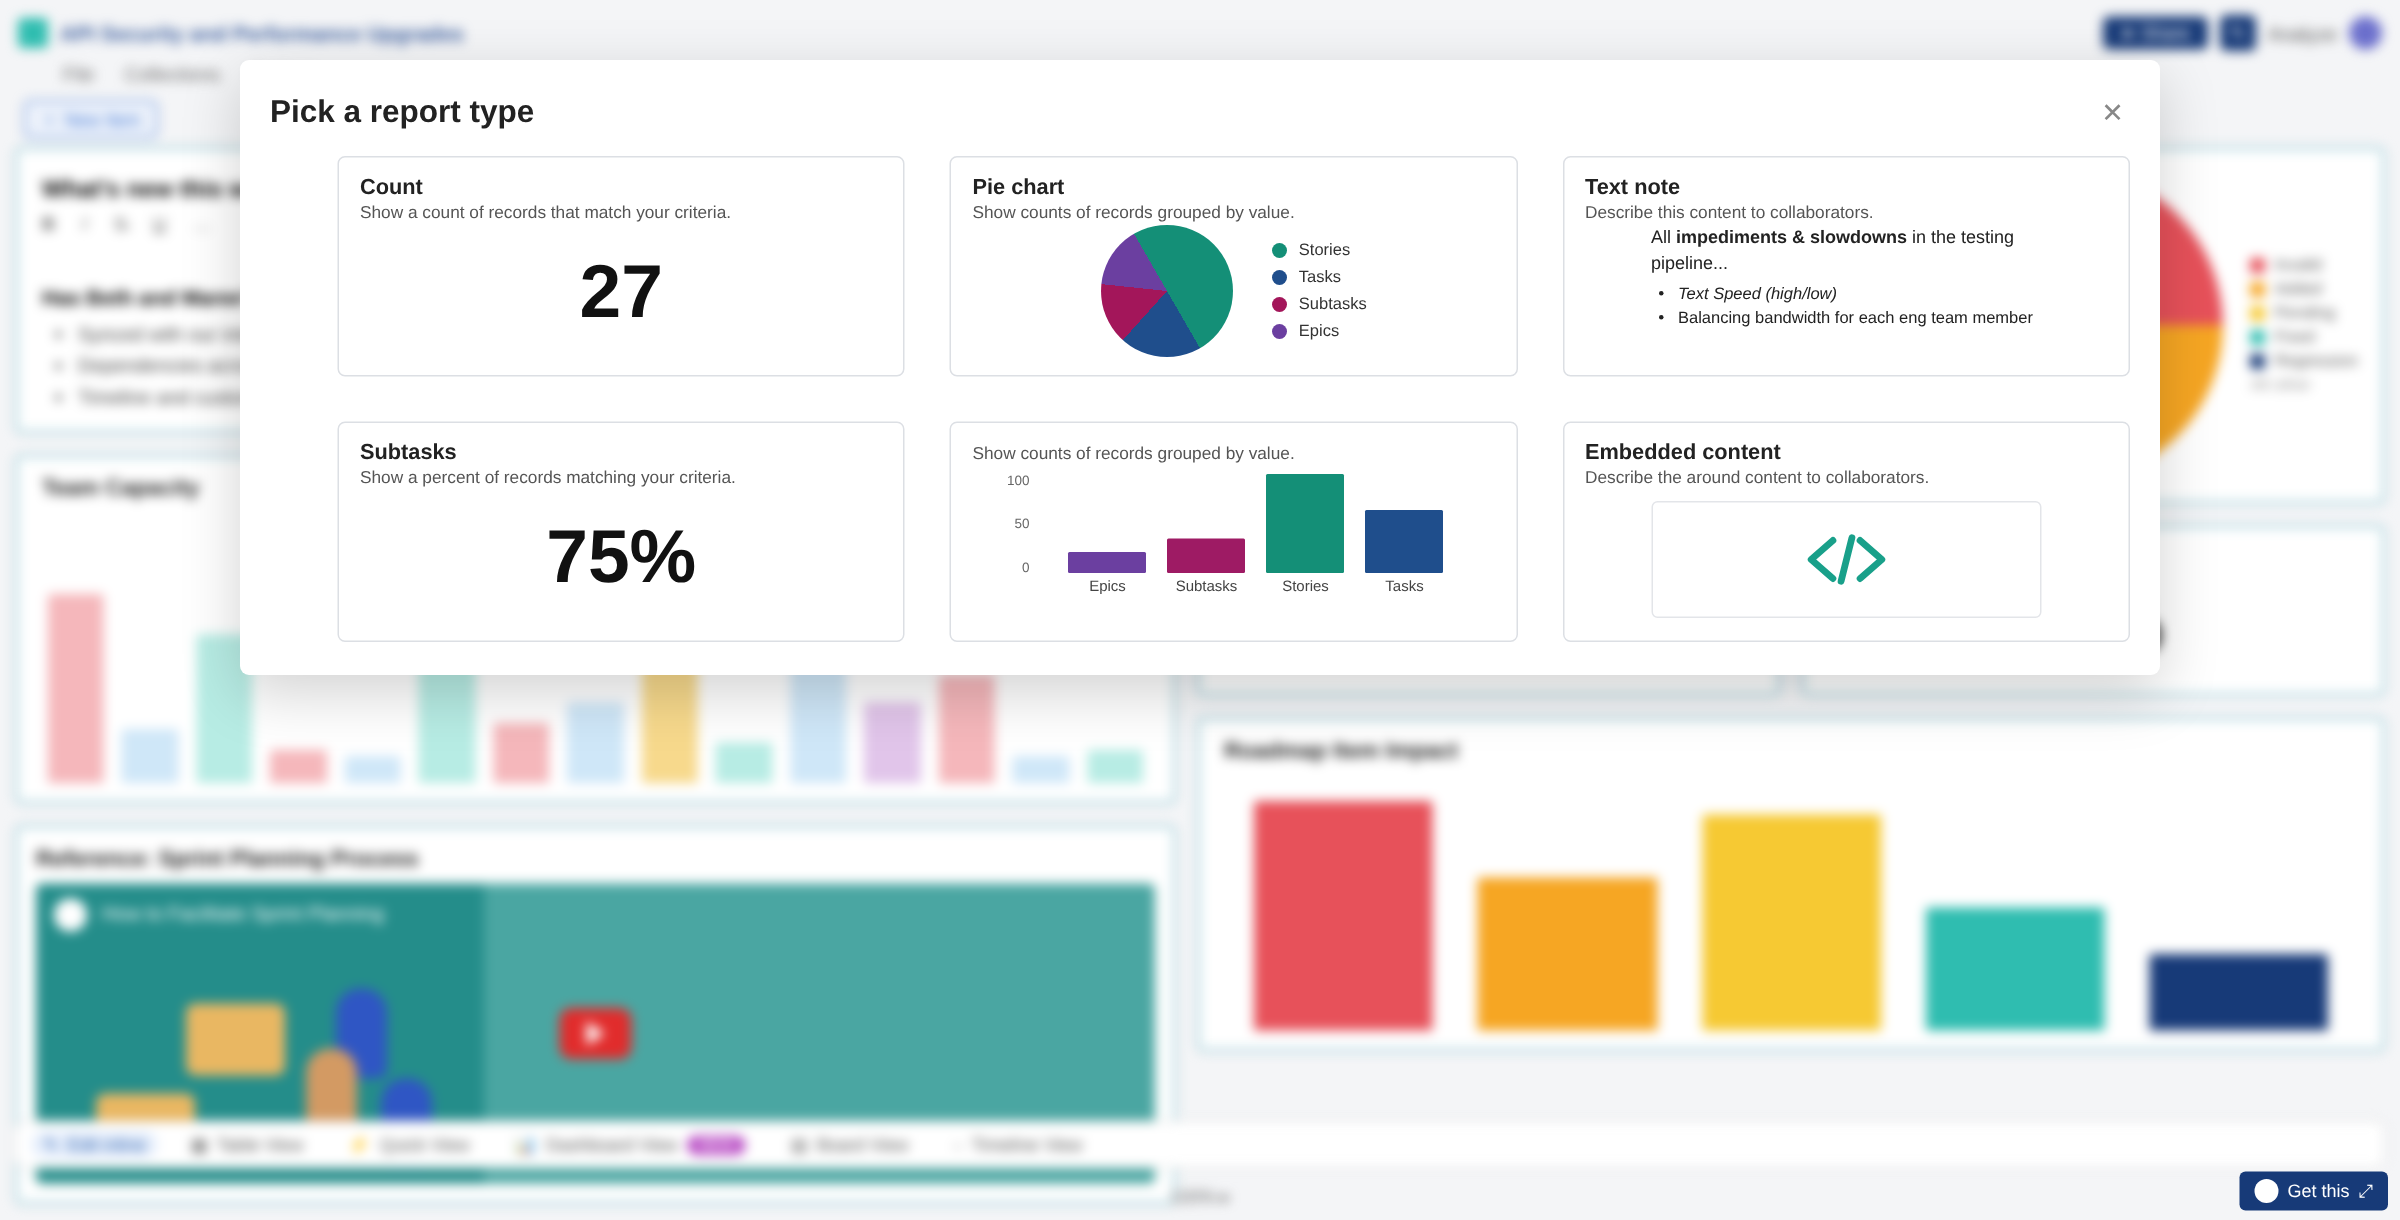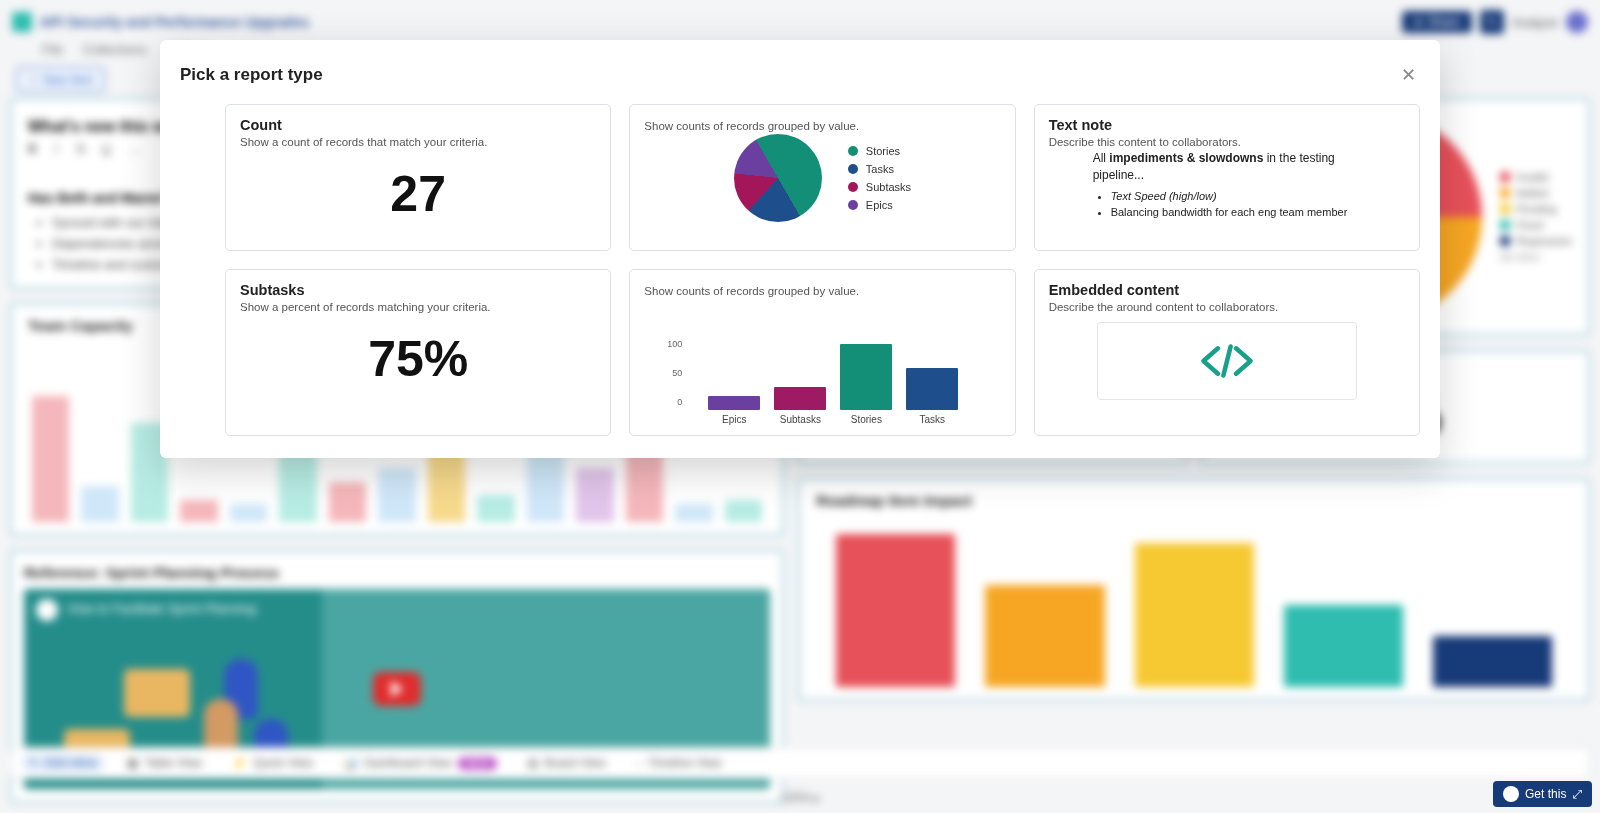--- a/index.html
+++ b/index.html
@@ -59,23 +59,23 @@
   .pill{ background:#b84bc4; color:#fff; border-radius:10px; padding:1px 8px; font-size:10px;}
   .bg-status{ position:absolute; bottom:8px; left:0; right:0; text-align:center; font-size:12px; color:#666;}
 
   .gethelp{ position:absolute; bottom:6px; right:8px; background:#173a78; color:#fff; font-size:12px; padding:5px 10px; border-radius:4px; display:flex; align-items:center; gap:6px; filter:none; z-index:400;}
   .gethelp .av{ width:16px; height:16px; border-radius:50%; background:#fff;}
 
   
   .overlay{ position:absolute; inset:0; background:rgba(255,255,255,0); z-index:200;}
   .modal{ position:absolute; top:40px; left:160px; width:1280px; background:#fff; border-radius:6px; box-shadow:0 12px 40px rgba(0,0,0,.18); padding:20px 20px 22px; z-index:300;}
   .modal-head{ display:flex; align-items:center; justify-content:space-between; margin-bottom:14px;}
-  .modal-title{ font-size:17px; font-weight:700; color:#222;}
+  .modal-title{ font-size:21px; font-weight:700; color:#222;}
   .modal-close{ color:#888; font-size:18px; cursor:pointer; padding:4px;}
-  .modal-grid{ display:grid; grid-template-columns:repeat(3,1fr); gap:18px;padding-left:45px;}
+  .modal-grid{ display:grid; grid-template-columns:repeat(3,1fr); gap:30px;padding-left:45px;}
   .card{ border:1px solid #dcdfe4; border-radius:5px; padding:12px 14px 10px; cursor:pointer;}
   .card h3{ font-size:14.5px; font-weight:700; color:#222;}
   .card p.desc{ font-size:11.5px; color:#555; margin-top:3px;}
   .card-body{ height:92px; display:flex; align-items:center; justify-content:center; position:relative;}
   .big-num{ font-size:50px; font-weight:800; color:#111;}
   
   .legend{ font-size:11px; color:#333;}
   .legend .row{ display:flex; align-items:center; gap:8px; padding:3px 0;}
   .legend .sw{ width:10px; height:10px; border-radius:50%;}
   
@@ -254,20 +254,21 @@
 
     <div class="card">
       <h3>Count</h3>
       <p class="desc">Show a count of records that match your criteria.</p>
       <div class="card-body">
           <div class="big-num">27</div>
         </div>
     </div>
 
     <div class="card">
+      <h3>Pie chart</h3>
       <p class="desc">Show counts of records grouped by value.</p>
       <div class="card-body" style="justify-content:center; gap:26px;">
         <div id="modal-pie" style="width: 88px; height: 88px; border-radius: 50%; background: conic-gradient(from -30deg, rgb(20, 143, 119) 0deg, rgb(20, 143, 119) 180deg, rgb(31, 78, 140) 180deg, rgb(31, 78, 140) 252deg, rgb(163, 22, 90) 252deg, rgb(163, 22, 90) 306deg, rgb(107, 63, 160) 306deg, rgb(107, 63, 160) 360deg);"></div>
         <div class="legend" id="modal-pie-legend">
             <div class="row">
               <span class="sw" style="background:#148f77"></span>
               <span>Stories</span>
             </div>
             <div class="row">
               <span class="sw" style="background:#1f4e8c"></span>
@@ -300,21 +301,21 @@
     <div class="card">
       <h3>Subtasks</h3>
       <p class="desc">Show a percent of records matching your criteria.</p>
       <div class="card-body">
           <div class="big-num">75%</div>
         </div>
     </div>
 
     <div class="card">
       <p class="desc">Show counts of records grouped by value.</p>
-      <div class="card-body bar-area" style="align-items:flex-end; justify-content:flex-start;margin-top:36px;">
+      <div class="card-body bar-area" style="align-items:center; justify-content:flex-start;">
         <div class="bar-yaxis" id="bar-yaxis">
             <span>100</span>
             <span>50</span>
             <span>0</span>
           </div>
         <div class="barchart" id="modal-bar">
             <div class="col">
               <div class="b" style="height: 14px; background: rgb(107, 63, 160);"></div>
               <div class="lbl">Epics</div>
             </div>

